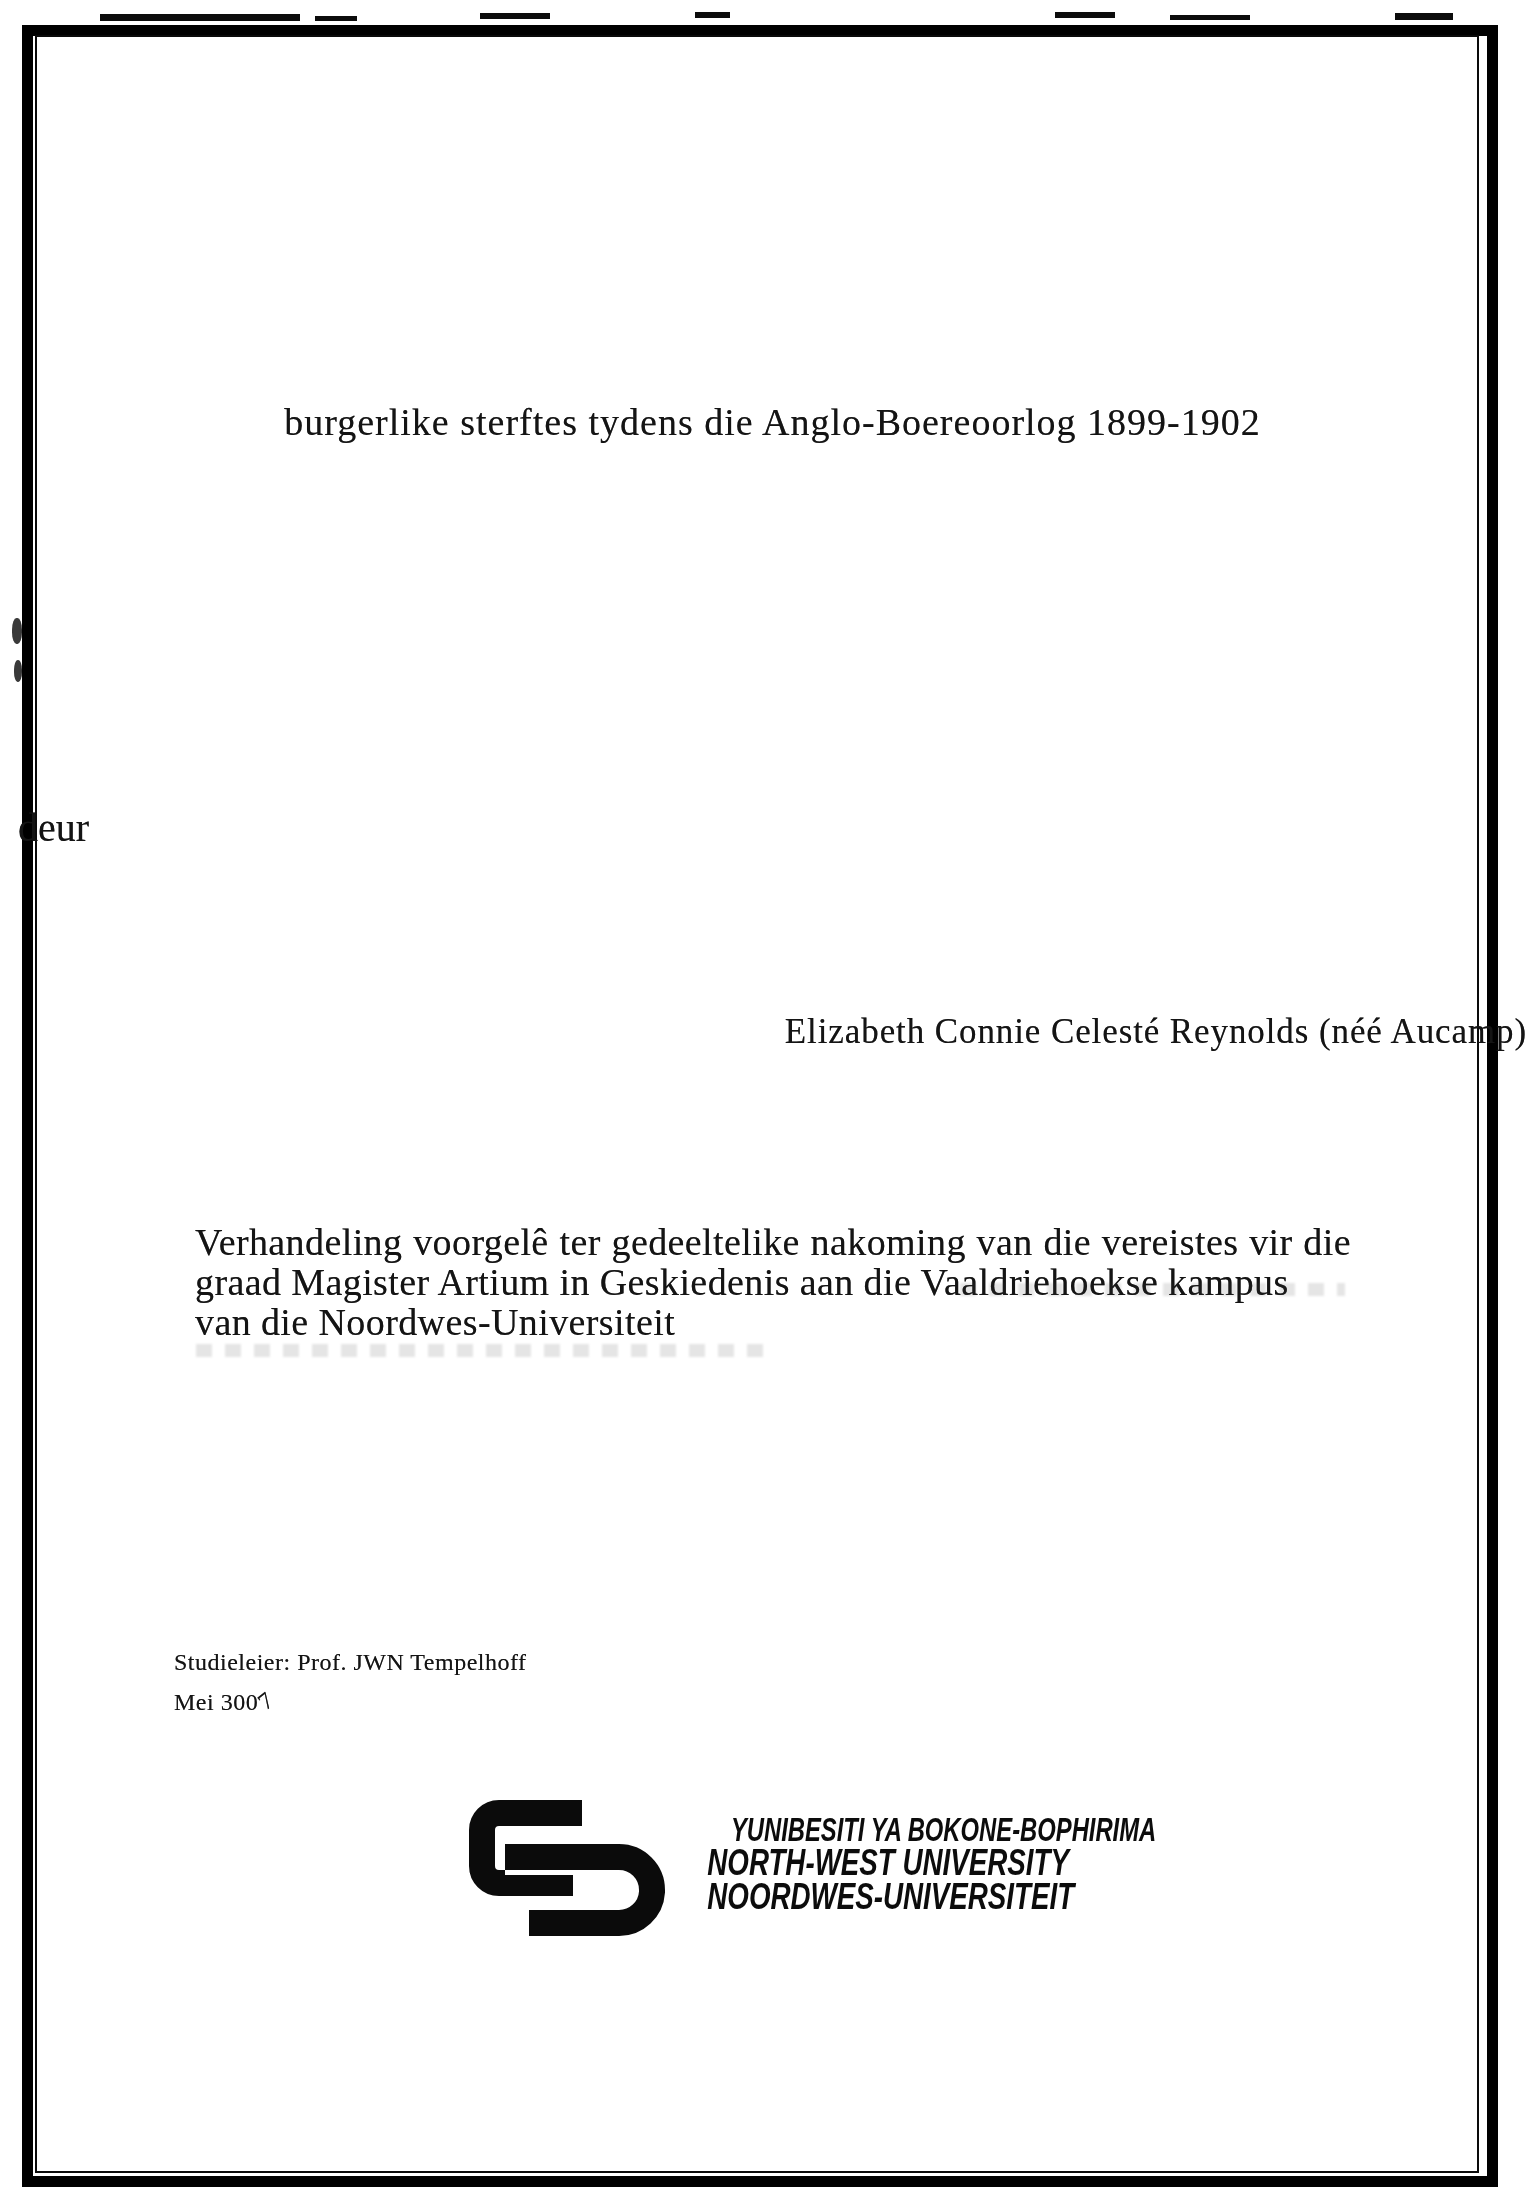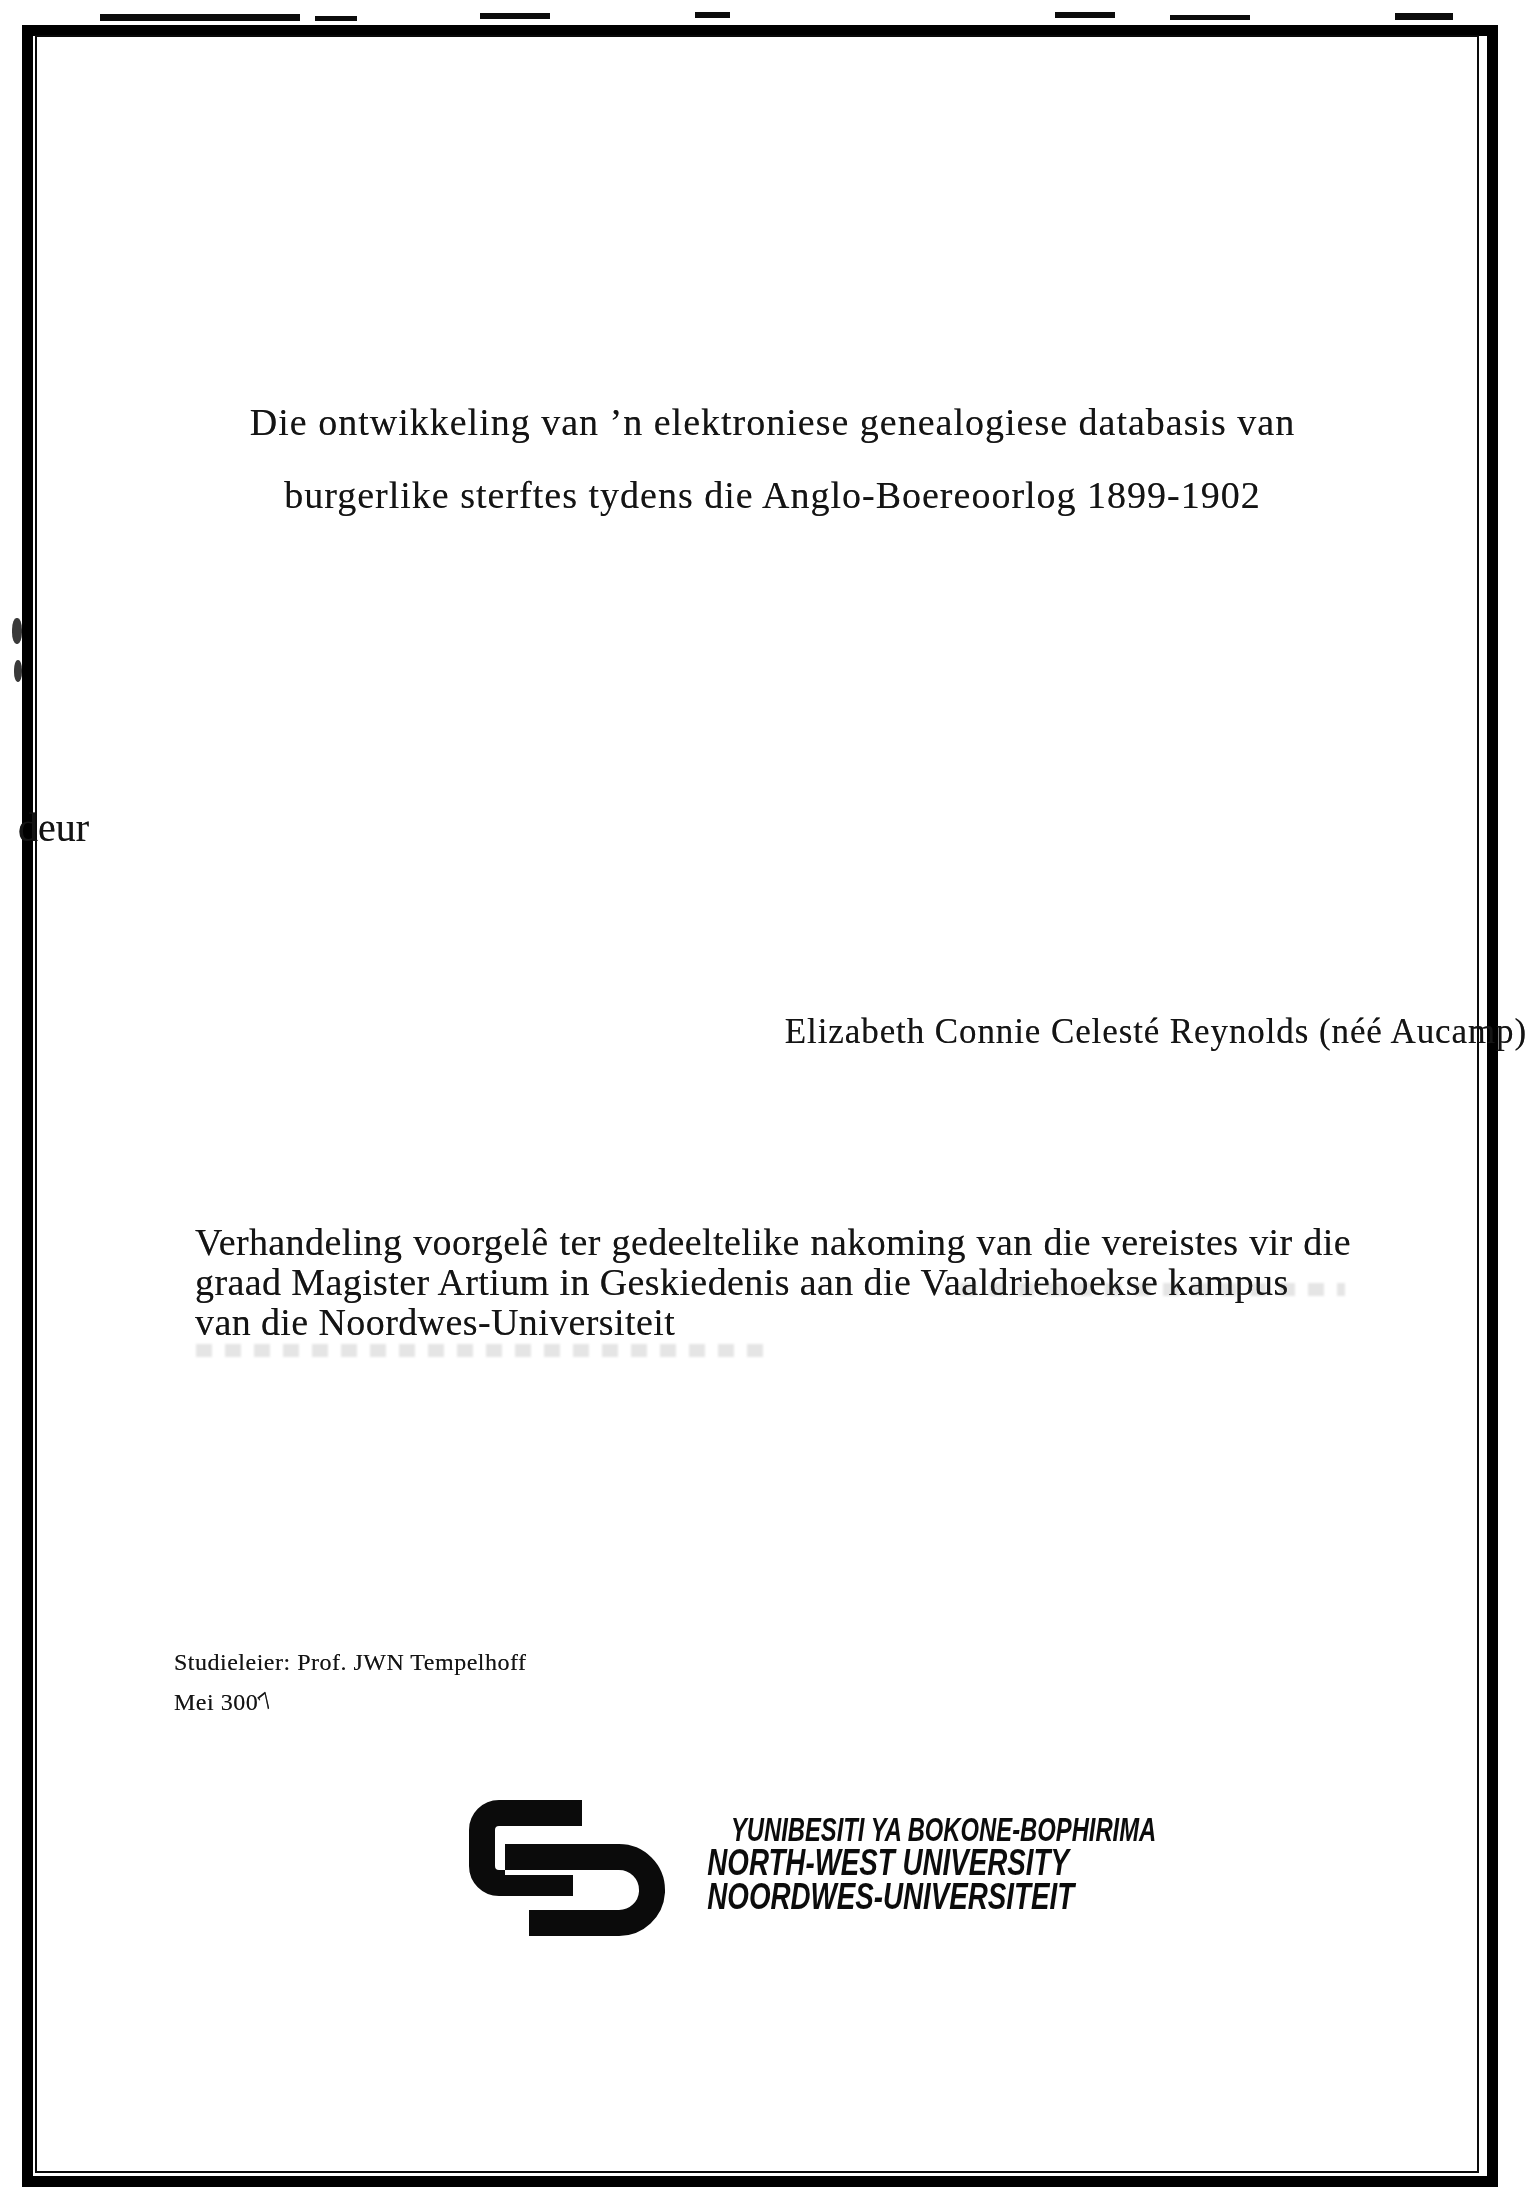--- a/index.html
+++ b/index.html
@@ -51,21 +51,20 @@
   <div class="mark" style="left:315px;top:16px;width:42px;height:5px;"></div>
   <div class="mark" style="left:480px;top:13px;width:70px;height:6px;"></div>
   <div class="mark" style="left:695px;top:12px;width:35px;height:6px;"></div>
   <div class="mark" style="left:1055px;top:12px;width:60px;height:6px;"></div>
   <div class="mark" style="left:1170px;top:15px;width:80px;height:5px;"></div>
   <div class="mark" style="left:1395px;top:13px;width:58px;height:7px;"></div>
   <div class="speck" style="left:12px;top:618px;width:10px;height:26px;"></div>
   <div class="speck" style="left:14px;top:660px;width:8px;height:22px;"></div>
 
   <div class="title t">
-    <div>Die ontwikkeling van ’n elektroniese genealogiese databasis van</div>
     <div>burgerlike sterftes tydens die Anglo-Boereoorlog 1899-1902</div>
   </div>
 
   <div class="byline t">deur</div>
 
   <div class="author t">Elizabeth Connie Celesté Reynolds (néé Aucamp)</div>
 
   <div class="statement t">
     <div class="just">Verhandeling voorgelê ter gedeeltelike nakoming van die vereistes vir die</div>
     <div><span>graad </span><span class="ital">Magister Artium</span><span> in Geskiedenis aan die Vaaldriehoekse kampus</span></div>

